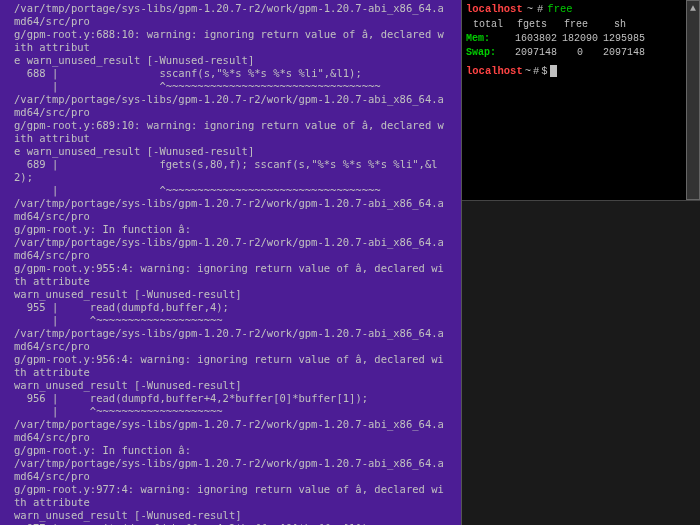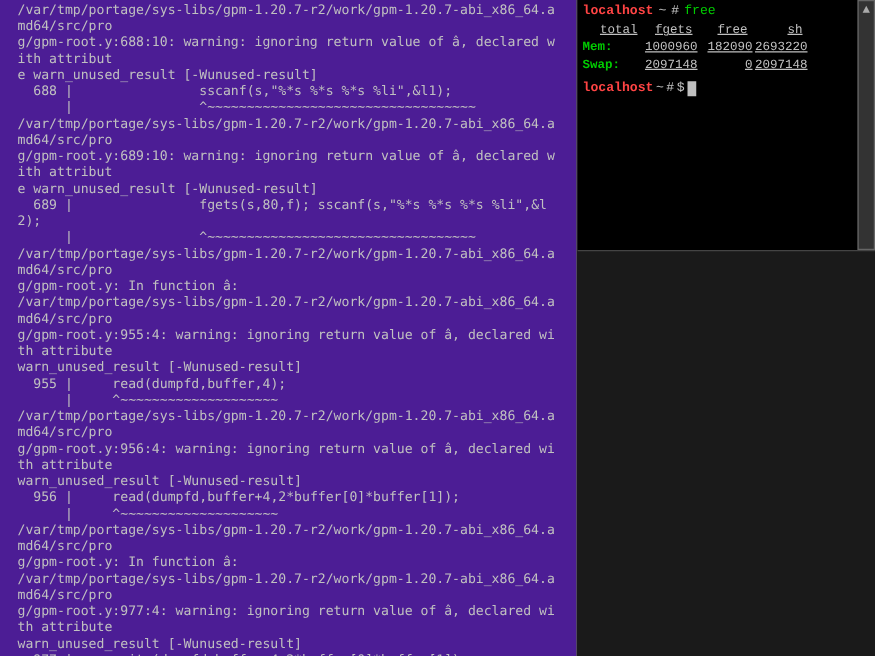--- a/index.html
+++ b/index.html
@@ -86,21 +86,21 @@
       white-space: pre;
     }
     .free-data-row {
       display: flex;
       flex-direction: row;
       white-space: pre;
       font-size: 10px;
       line-height: 14px;
     }
     .label-col { color: #00cc00; font-weight: bold; width: 48px; font-family: Liberation Mono, monospace; }
-    .num-col { text-align: right; width: 44px; display: inline-block; text-decoration: underline; }
+    .num-col { text-align: center; width: 44px; display: inline-block; }
     .host-prompt-row {
       display: flex;
       flex-direction: row;
       gap: 2px;
       margin-top: 4px;
       align-items: center;
     }
     .dollar-prompt { color: #c0c0c0; }
     .cursor-block {
       display: inline-block;
@@ -179,23 +179,23 @@
         <span class="free-free">free</span>
       </div>
       <div class="free-header-row">
         <span class="num-col">total</span>
         <span class="num-col">fgets</span>
         <span class="num-col">free</span>
         <span class="num-col">sh</span>
       </div>
       <div class="free-data-row">
         <span class="label-col">Mem:</span>
-        <span class="num-col">1000960</span>
+        <span class="num-col">1603802</span>
         <span class="num-col">182090</span>
-        <span class="num-col">2693220</span>
+        <span class="num-col">1295985</span>
       </div>
       <div class="free-data-row">
         <span class="label-col">Swap:</span>
         <span class="num-col">2097148</span>
         <span class="num-col">0</span>
         <span class="num-col">2097148</span>
       </div>
       <div class="host-prompt-row">
         <span class="free-host">localhost</span>
         <span class="free-tilde">~</span>

